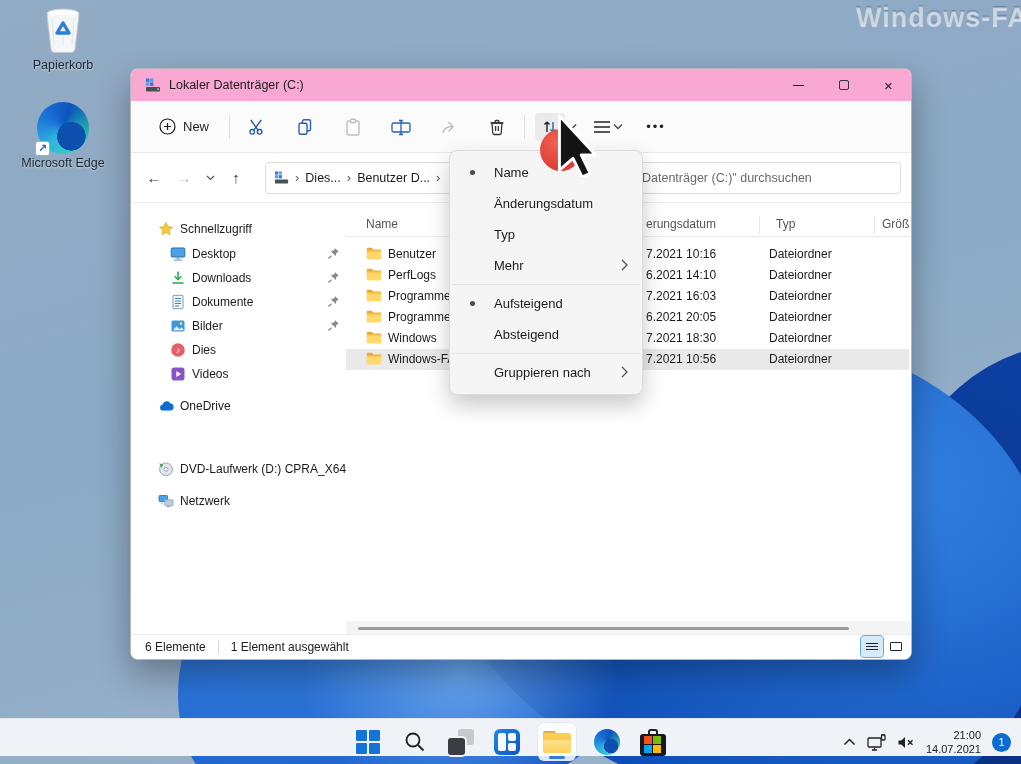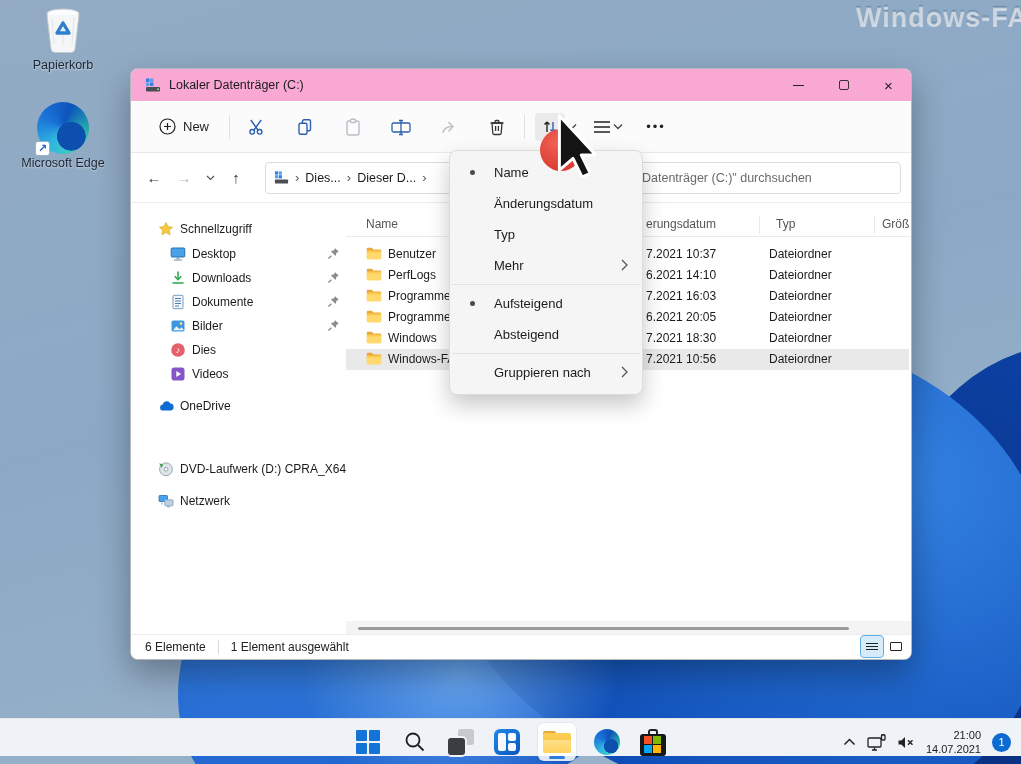--- a/index.html
+++ b/index.html
@@ -315,21 +315,21 @@
         <svg width="15" height="15" viewBox="0 0 16 16">
           <rect x="1" y="1.5" width="3.4" height="3.4" fill="#2f7de0"></rect>
             <rect x="5" y="1.5" width="3.4" height="3.4" fill="#5aa0e8"></rect>
           <rect x="1" y="5.5" width="3.4" height="3.4" fill="#5aa0e8"></rect>
             <rect x="5" y="5.5" width="3.4" height="3.4" fill="#2f7de0"></rect>
           <rect x="1" y="10" width="14" height="4.5" rx="1" fill="#4a4f55"></rect>
         </svg>
         <span class="crumb-sep">›</span>
         <span>Dies...</span>
         <span class="crumb-sep">›</span>
-        <span>Dieser D...</span>
+        <span>Benutzer D...</span>
         <span class="crumb-sep">›</span>
       </div>
       <div id="searchbox">
         <span>Datenträger (C:)" durchsuchen</span>
       </div>
     </div>
 
     <div id="sidebar">
       <div class="side-item" style="top:13px">
         <span class="sicon">
@@ -462,21 +462,21 @@
 
       <div class="frow" style="top:41px">
         <span class="ficon">
             <svg width="16" height="13" viewBox="0 0 16 13">
               <path d="M.8 1.8Q.8.8 1.8.8h4.1l1.4 1.7h6.9q1 0 1 1v.9H.8z" fill="#e9a83c"></path>
               <rect x=".8" y="3.4" width="14.4" height="8.8" rx="1" fill="#fdca4f"></rect>
               <path d="M.8 5.6h14.4v5.6q0 1-1 1H1.8q-1 0-1-1z" fill="#ffd96e"></path>
             </svg>
           </span>
         <span class="fname">Benutzer</span>
-        <span class="fdate">7.2021 10:37</span>
+        <span class="fdate">7.2021 10:16</span>
         <span class="ftype">Dateiordner</span>
       </div>
       <div class="frow" style="top:62px">
         <span class="ficon">
             <svg width="16" height="13" viewBox="0 0 16 13">
               <path d="M.8 1.8Q.8.8 1.8.8h4.1l1.4 1.7h6.9q1 0 1 1v.9H.8z" fill="#e9a83c"></path>
               <rect x=".8" y="3.4" width="14.4" height="8.8" rx="1" fill="#fdca4f"></rect>
               <path d="M.8 5.6h14.4v5.6q0 1-1 1H1.8q-1 0-1-1z" fill="#ffd96e"></path>
             </svg>
           </span>

